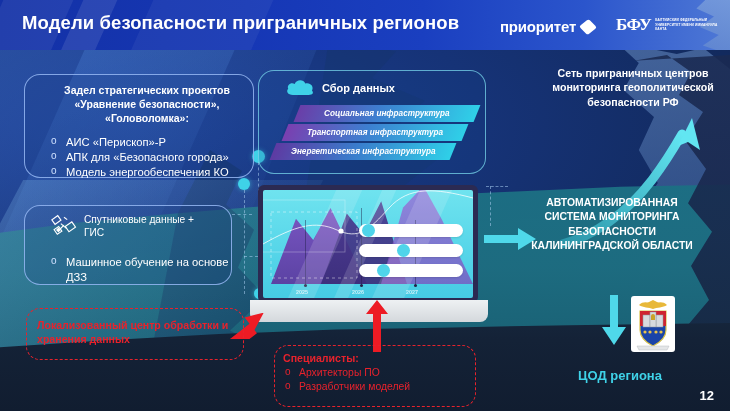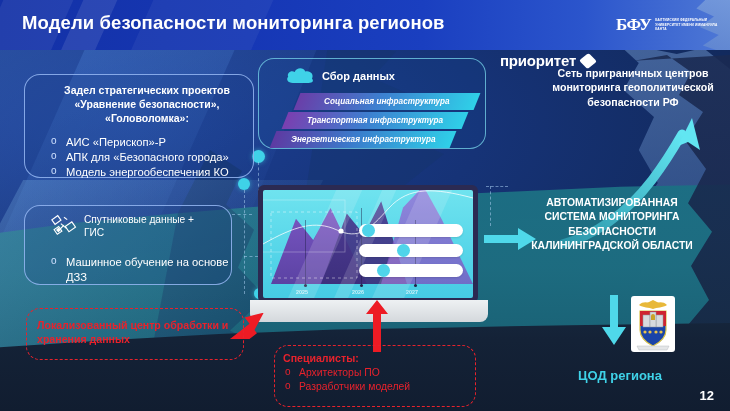--- a/index.html
+++ b/index.html
@@ -97,21 +97,21 @@
     opacity: .55;
     clip-path: polygon(42% 0%, 70% 8%, 58% 22%, 80% 34%, 62% 50%, 86% 62%, 66% 78%, 100% 92%, 100% 0%);
   }
   .title {
     position: absolute; left: 22px; top: 12px;
     font-size: 18.5px; font-weight: bold; color: #ffffff;
     letter-spacing: .1px; white-space: nowrap;
   }
   .logo-prioritet {
     position: absolute; left: 500px; top: 18px;
-    display: flex; align-items: center; gap: 6px; margin-top: 34px;
+    display: flex; align-items: center; gap: 6px;
   }
   .logo-prioritet .lp-text {
     font-size: 15px; font-weight: bold; color: #fff; letter-spacing: -.2px;
   }
   .logo-prioritet .lp-diamond {
     width: 12px; height: 12px; background: #fff;
     transform: rotate(45deg) skewX(-6deg); border-radius: 2px;
   }
   .logo-bfu {
     position: absolute; left: 616px; top: 15px;
@@ -129,21 +129,21 @@
   
   .card {
     position: absolute;
     border: 1.4px solid rgba(150,185,245,.85);
     border-radius: 16px;
     background: rgba(22,55,125,.20);
     padding-left: 16px;
   }
   #card-strategic { left: 24px; top: 74px; width: 230px; height: 104px; }
   #card-satellite { left: 24px; top: 205px; width: 208px; height: 80px; }
-  #card-collect   { left: 258px; top: 58px; width: 228px; height: 91px;
+  #card-collect   { left: 258px; top: 70px; width: 228px; height: 104px;
                     border-color: rgba(120,215,235,.75); background: rgba(20,70,140,.20); }
 
   .card-title {
     color: #ffffff; font-weight: bold; text-align: center;
     font-size: 10.5px; line-height: 1.32;
   }
   .bullet-list { list-style: none; }
   .bullet-list li {
     position: relative; color: #ffffff; font-size: 11.2px;
     line-height: 1.34; padding-left: 17px;
@@ -318,21 +318,21 @@
   <div class="bg-diag-c"></div>
   <div class="map-near"></div>
   <div class="bg-dark-bottom"></div>
 
   <div class="header">
     <div class="hdiag hd1"></div>
     <div class="hdiag hd2"></div>
     <div class="hdiag hd3"></div>
     <div class="hmap"></div>
   </div>
-  <div class="title">Модели безопасности мониторинга регионов</div>
+  <div class="title">Модели безопасности приграничных регионов</div>
 
   <div class="logo-prioritet">
     <span class="lp-text">приоритет</span>
     <span class="lp-diamond"></span>
   </div>
 
   <div class="logo-bfu">
     <span class="bfu-mark">БФУ</span>
     <span class="bfu-sub">БАЛТИЙСКИЙ ФЕДЕРАЛЬНЫЙ УНИВЕРСИТЕТ ИМЕНИ ИММАНУИЛА КАНТА</span>
   </div>

